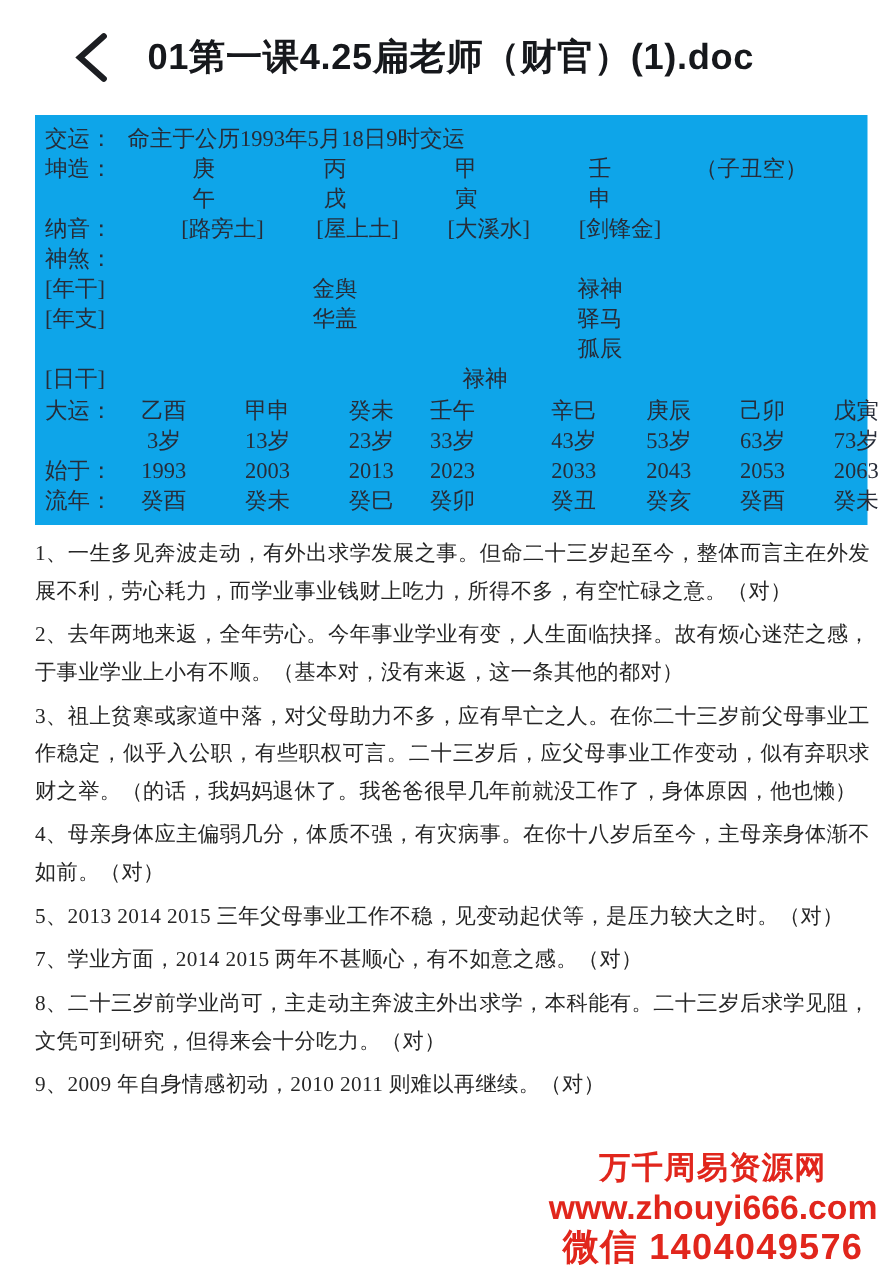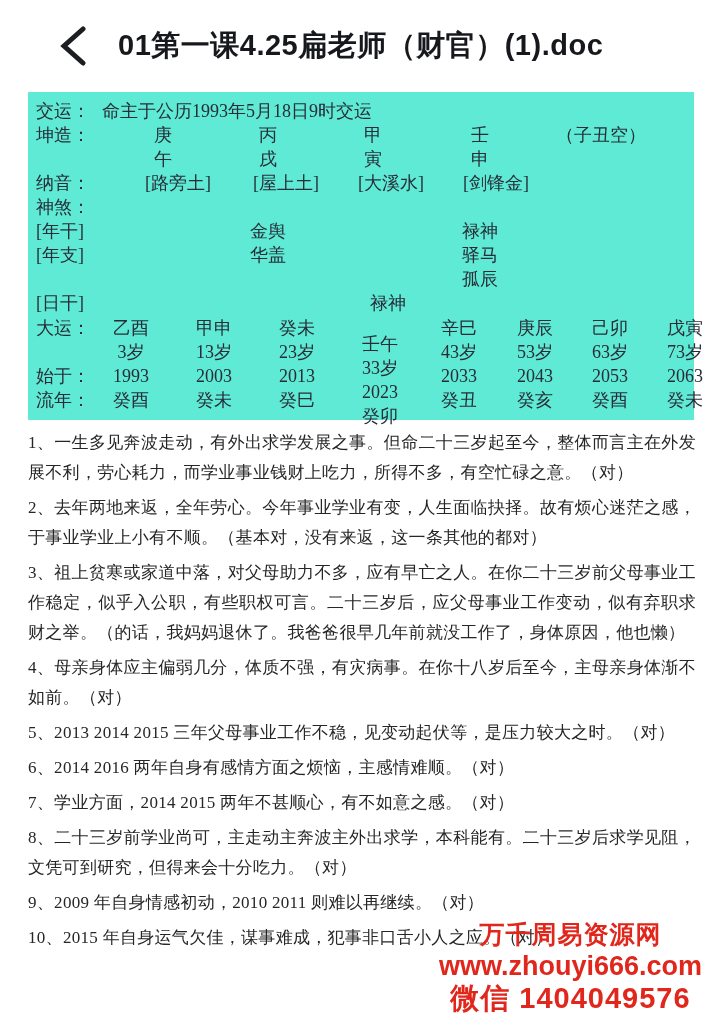--- a/index.html
+++ b/index.html
@@ -33,21 +33,21 @@
     color: #16181c;
     letter-spacing: 0.5px;
     white-space: nowrap;
   }
 
   
   .chart {
     position: absolute;
     left: 28px; top: 92px;
     width: 666px;
-    background: #5eead4;
+    background: #0ea5e9;
     padding: 7px 0 8px 0;
     box-sizing: border-box;
     font-family: "Liberation Serif", "DejaVu Serif", serif;
     font-size: 18px;
     color: #272c38;
   }
   .crow { position: relative; height: 24px; line-height: 24px; }
   .crow.tall { height: 25px; line-height: 25px; }
   .lbl { position: absolute; left: 8px; white-space: nowrap; }
   .jtext { position: absolute; left: 74px; white-space: nowrap; }
@@ -60,21 +60,21 @@
   .kw { position: absolute; left: 528px; white-space: nowrap; }
   
   .n1 { position: absolute; left: 95px;  width: 110px; text-align: center; }
   .n2 { position: absolute; left: 203px; width: 110px; text-align: center; }
   .n3 { position: absolute; left: 308px; width: 110px; text-align: center; }
   .n4 { position: absolute; left: 413px; width: 110px; text-align: center; }
   
   .d1 { position: absolute; left: 63px;  width: 80px; text-align: center; }
   .d2 { position: absolute; left: 146px; width: 80px; text-align: center; }
   .d3 { position: absolute; left: 229px; width: 80px; text-align: center; }
-  .d4 { position: absolute; left: 312px; width: 80px; text-align: center; margin-top: 16px; }
+  .d4 { position: absolute; left: 294px; width: 80px; text-align: center; }
   .d5 { position: absolute; left: 391px; width: 80px; text-align: center; }
   .d6 { position: absolute; left: 467px; width: 80px; text-align: center; }
   .d7 { position: absolute; left: 542px; width: 80px; text-align: center; }
   .d8 { position: absolute; left: 617px; width: 80px; text-align: center; }
 
   
   .paras {
     position: absolute;
     left: 28px; top: 428px;
     width: 668px;
@@ -216,25 +216,23 @@
     </div>
 
   </section>
 
   <section class="paras">
     <p>1、一生多见奔波走动，有外出求学发展之事。但命二十三岁起至今，整体而言主在外发展不利，劳心耗力，而学业事业钱财上吃力，所得不多，有空忙碌之意。（对）</p>
     <p>2、去年两地来返，全年劳心。今年事业学业有变，人生面临抉择。故有烦心迷茫之感，于事业学业上小有不顺。（基本对，没有来返，这一条其他的都对）</p>
     <p>3、祖上贫寒或家道中落，对父母助力不多，应有早亡之人。在你二十三岁前父母事业工作稳定，似乎入公职，有些职权可言。二十三岁后，应父母事业工作变动，似有弃职求财之举。（的话，我妈妈退休了。我爸爸很早几年前就没工作了，身体原因，他也懒）</p>
     <p>4、母亲身体应主偏弱几分，体质不强，有灾病事。在你十八岁后至今，主母亲身体渐不如前。（对）</p>
     <p>5、2013 2014 2015 三年父母事业工作不稳，见变动起伏等，是压力较大之时。（对）</p>
-    <p>6、2014 2016 两年自身有感情方面之烦恼，主感情难顺。（对）</p>
     <p>7、学业方面，2014 2015 两年不甚顺心，有不如意之感。（对）</p>
     <p>8、二十三岁前学业尚可，主走动主奔波主外出求学，本科能有。二十三岁后求学见阻，文凭可到研究，但得来会十分吃力。（对）</p>
     <p>9、2009 年自身情感初动，2010 2011 则难以再继续。（对）</p>
-    <p>10、2015 年自身运气欠佳，谋事难成，犯事非口舌小人之应。（对）</p>
   </section>
 
   <div class="watermark" style="color: rgb(225, 38, 28);">
     <div class="wm1">万千周易资源网</div>
     <div class="wm2">www.zhouyi666.com</div>
     <div class="wm3">微信 1404049576</div>
   </div>
 
 </div>
 

